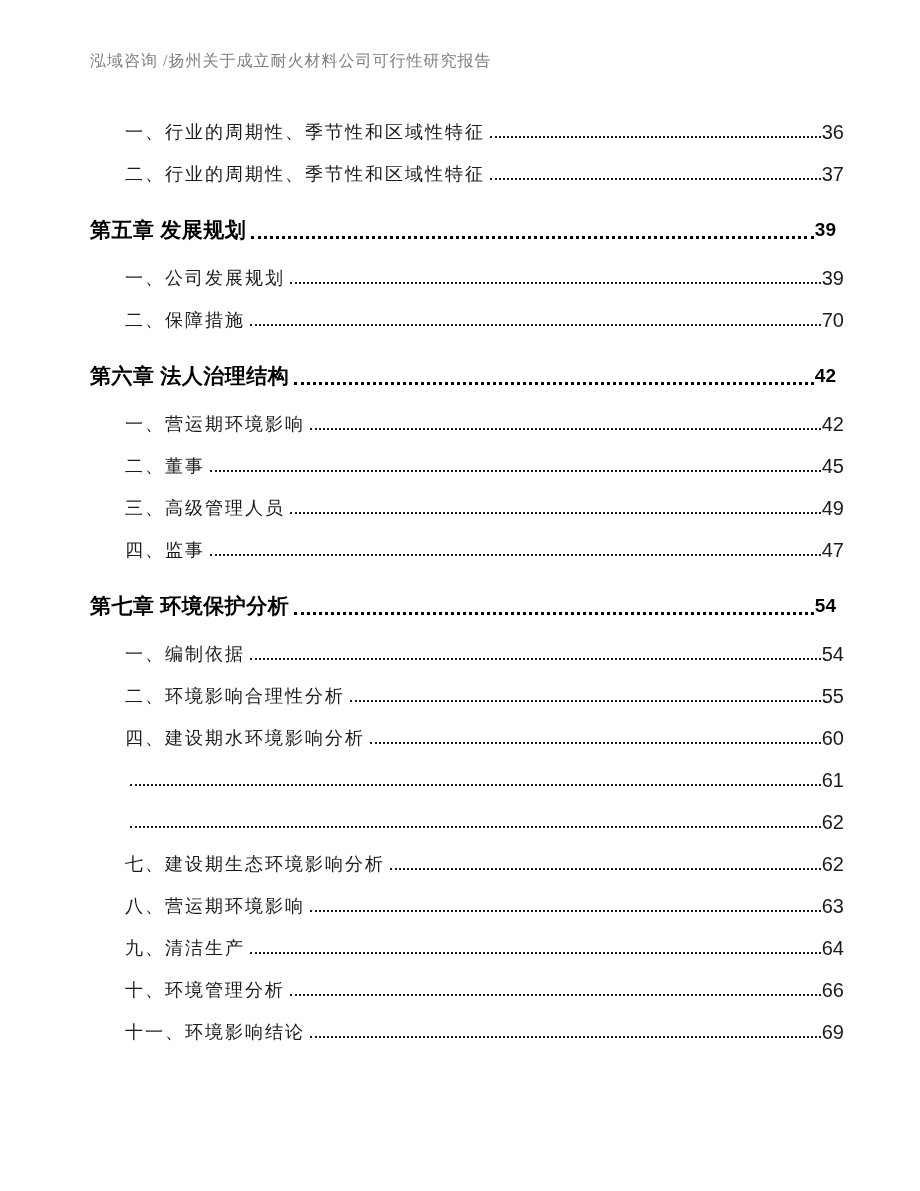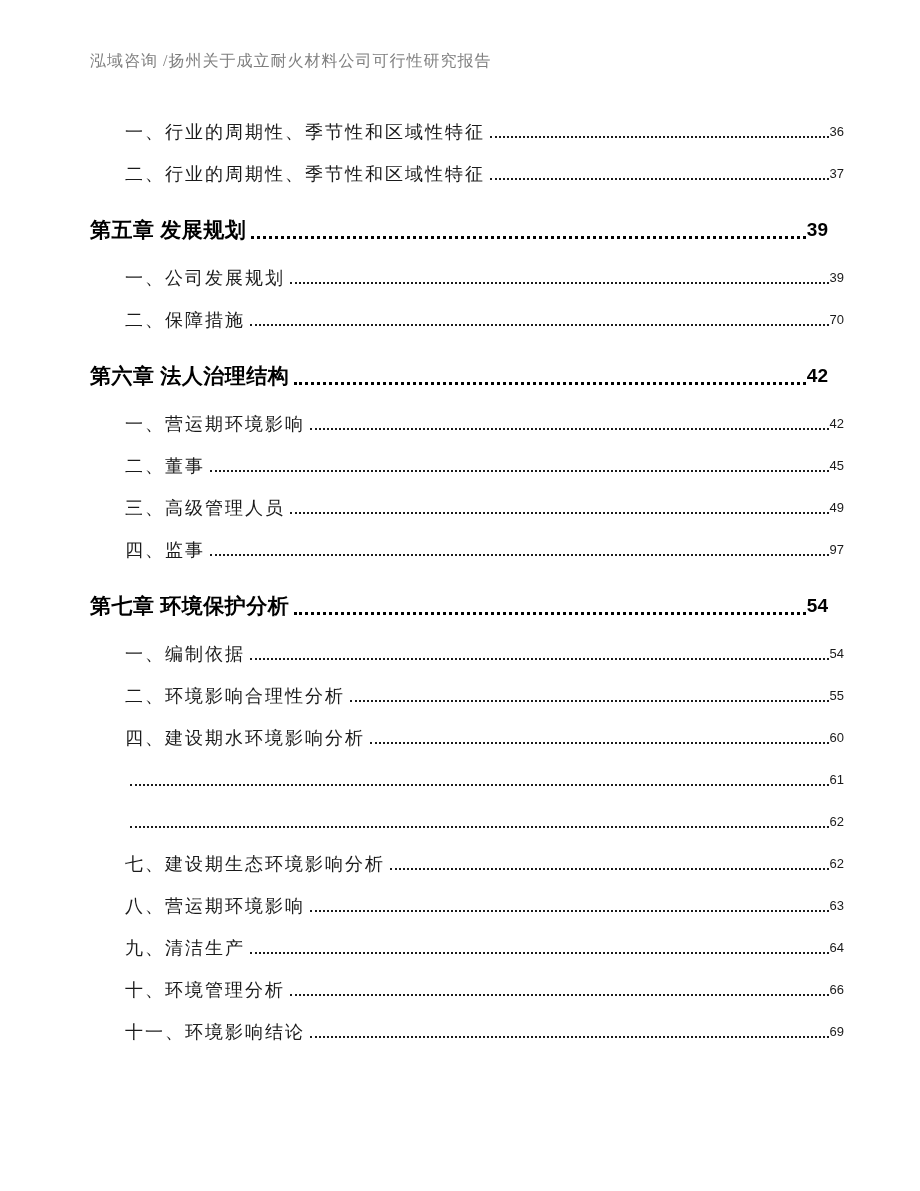--- a/index.html
+++ b/index.html
@@ -54,24 +54,24 @@
     line-height: 24px;
     font-weight: 400;
   }
   .row.item .label {
     letter-spacing: 2px;
   }
   .row.item .leader {
     border-bottom: 2px dotted #1a1a1a;
   }
   .row.item .pagenum {
-    font-size: 13px;
+    font-size: 20px;
   }
   .row.chapter {
-    margin: 30px 16px 22px 0;
+    margin: 30px 8px 22px 0;
     font-size: 21px;
     line-height: 28px;
     font-weight: 700;
     color: var(--chapter-color, #000000);
   }
   .row.chapter .label {
     letter-spacing: 0.5px;
   }
   .row.chapter .leader {
     border-bottom: 3px dotted #000000;
@@ -129,21 +129,21 @@
         <span class="pagenum">45</span>
       </div>
       <div class="row item">
         <span class="label">三、高级管理人员</span>
         <span class="leader"></span>
         <span class="pagenum">49</span>
       </div>
       <div class="row item">
         <span class="label">四、监事</span>
         <span class="leader"></span>
-        <span class="pagenum">97</span>
+        <span class="pagenum">47</span>
       </div>
       <div class="row chapter">
         <span class="label">第七章 环境保护分析</span>
         <span class="leader"></span>
         <span class="pagenum">54</span>
       </div>
       <div class="row item">
         <span class="label">一、编制依据</span>
         <span class="leader"></span>
         <span class="pagenum">54</span>

